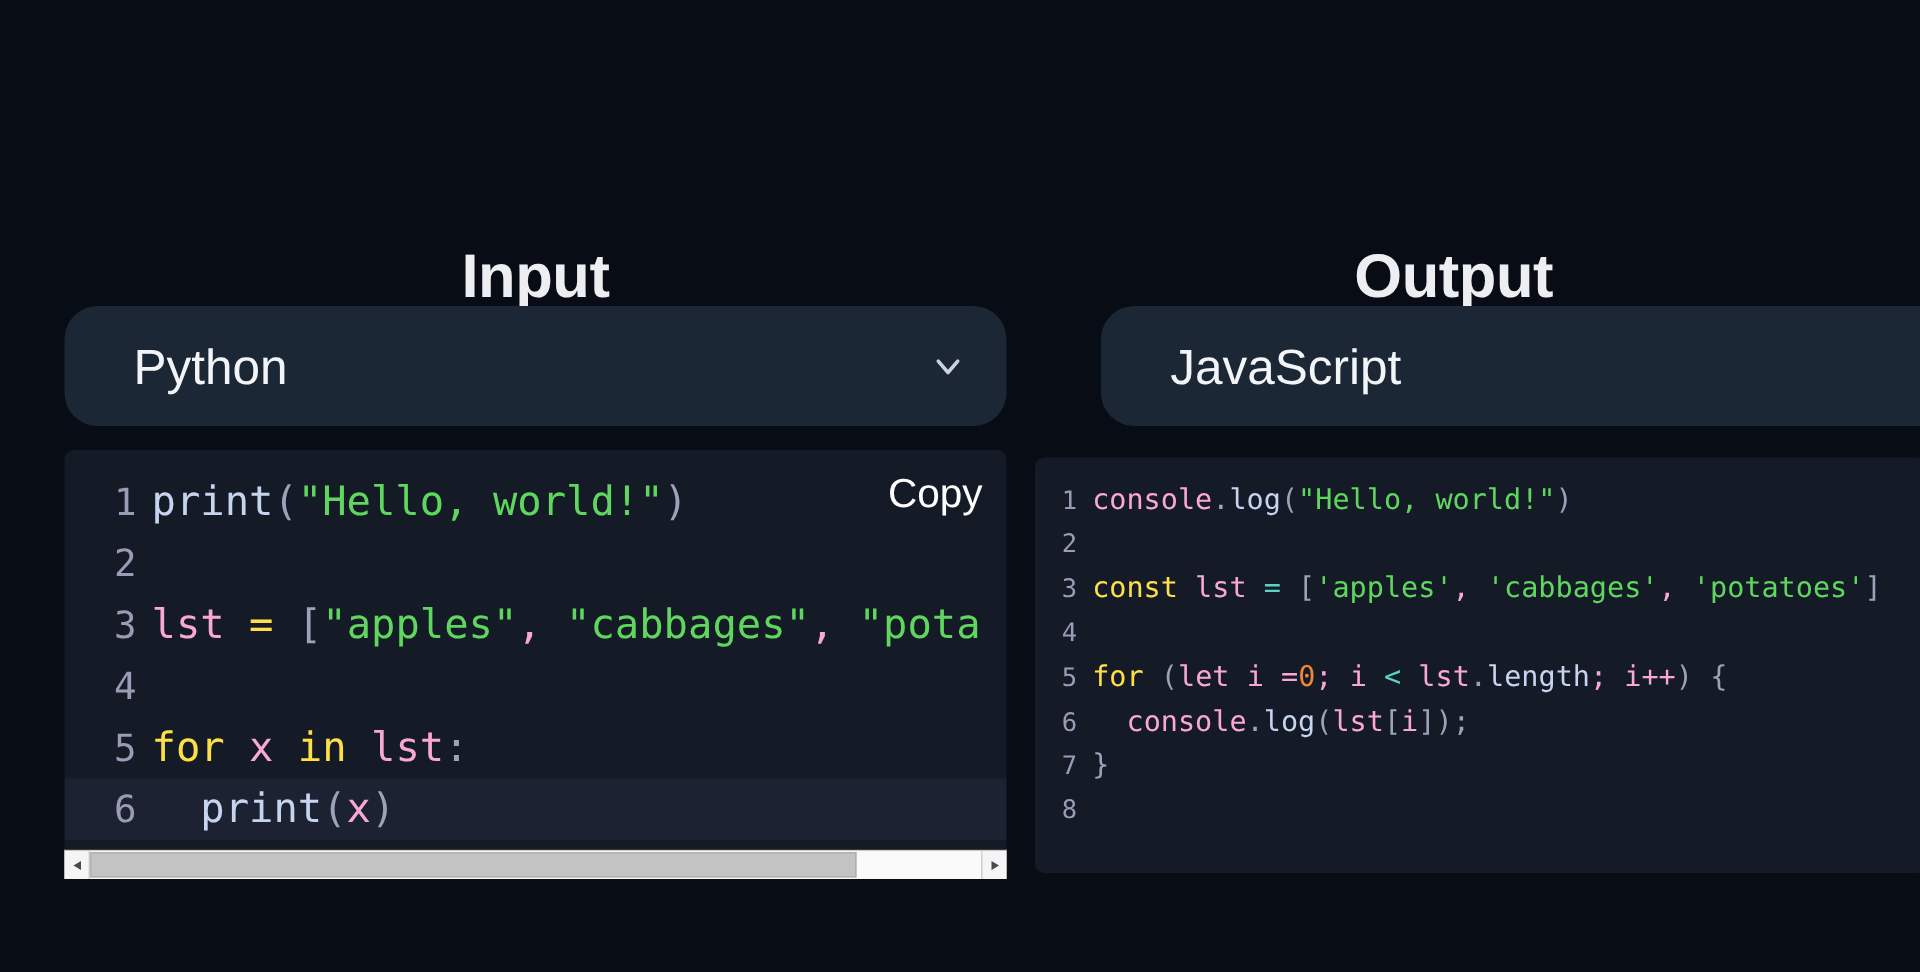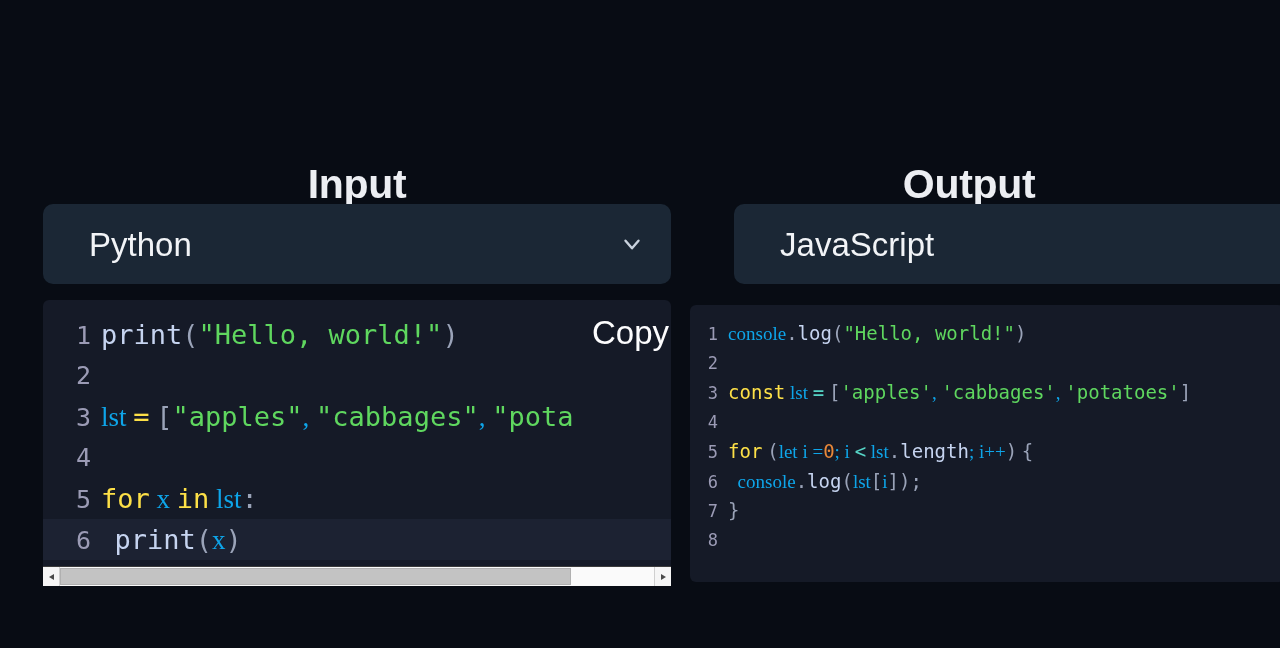--- a/index.html
+++ b/index.html
@@ -50,21 +50,21 @@
   }
   .pane-input  .pane-title { top: 130px; width: 656px; }
   .pane-output .pane-title { top: 130px; width: 594px; }
 
   
   .lang-select {
     position: absolute;
     top: 204px;
     height: 80px;
     background: #1b2735;
-    border-radius: 10px;
+    border-radius: 22px;
     display: flex;
     align-items: center;
     justify-content: space-between;
     padding: 0 26px 0 46px;
     cursor: pointer;
     gap: 28px;
   }
   .pane-input  .lang-select { left: 14px; width: 628px; }
   .pane-output .lang-select { left: 18px; width: 594px; margin-left: 44px; }
 
@@ -139,35 +139,35 @@
   .pane-input .code-line { height: 41px; line-height: 41px; font-size: 27px; }
   .pane-input .ln { width: 58px; padding-right: 10px; font-size: 25px; }
   .pane-input .code-text { font-size: 27px; }
 
   
   .pane-output .code-line { height: 29.5px; line-height: 29.5px; font-size: 19px; }
   .pane-output .ln { width: 38px; padding-right: 10px; font-size: 17px; }
   .pane-output .code-text { font-size: 19px; }
 
   
-  .t-plain { color: #0ea5e9; font-family: Liberation Serif, serif; }
+  .t-plain { color: #f9a8d4; }
   .t-kw    { color: #fde047; }
   .t-fn    { color: #c6d4f0; }
   .t-str   { color: #5fd75f; }
   .t-num   { color: #e8883a; }
   .t-op    { color: #56d4c6; }
   .t-punc  { color: #9aa3b8; }
   .t-prop  { color: #c6d4f0; }
 
   
   .copy-btn {
     position: absolute;
     top: 316px;
     left: 563px;
-    font-size: 33px;
+    font-size: 27px;
     color: #fdfdfe;
     background: transparent;
     border: none;
     padding: 0;
     cursor: pointer;
     font-family: "Liberation Sans", sans-serif;
     line-height: 1;
     z-index: 5;
   }
 

